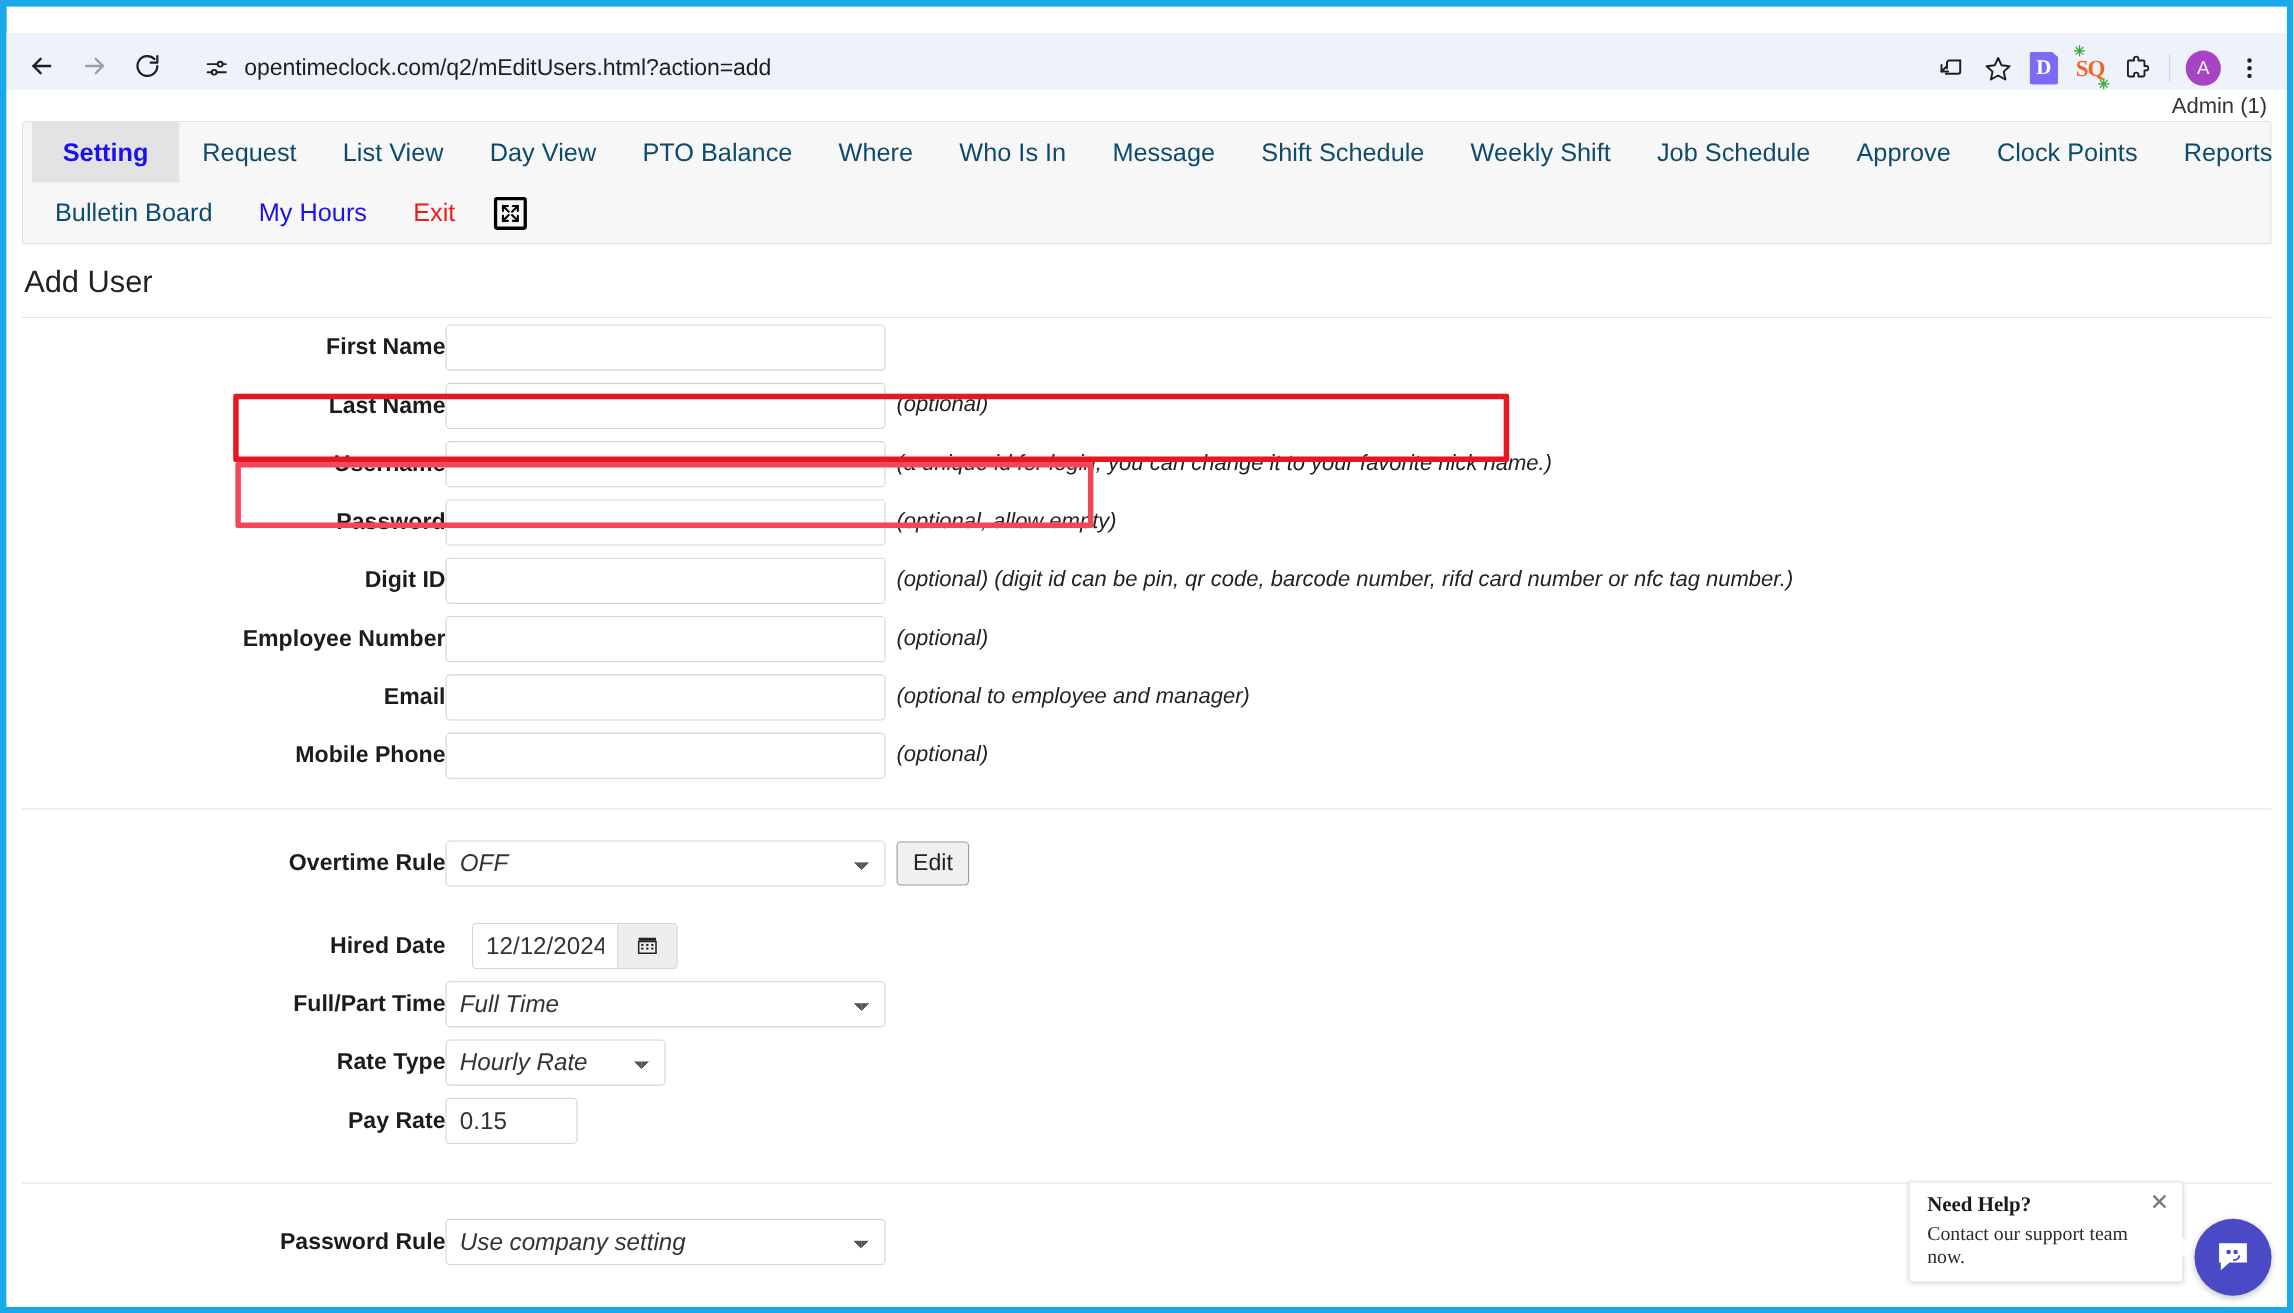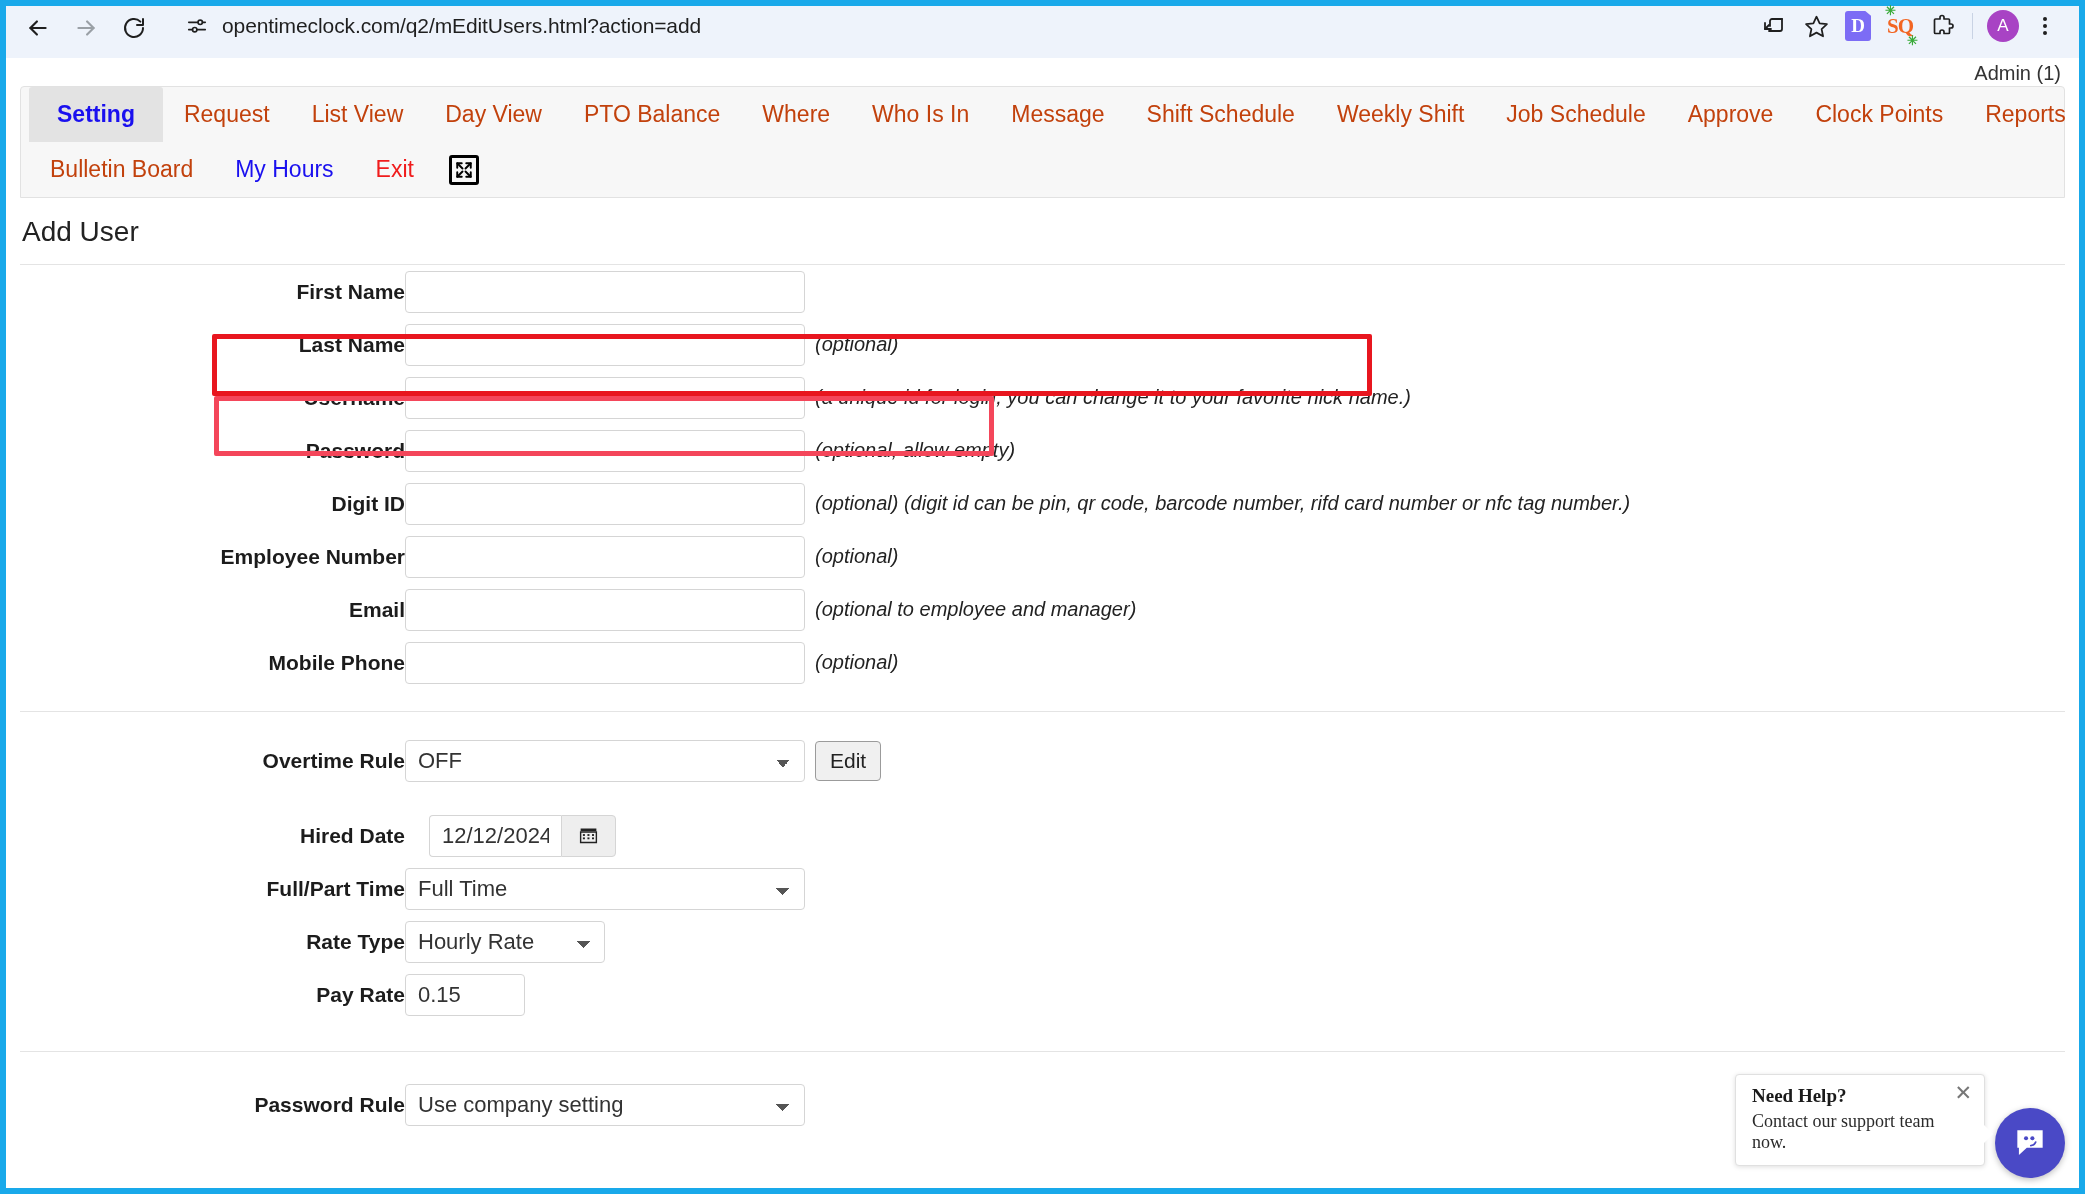--- a/index.html
+++ b/index.html
@@ -15,23 +15,24 @@
     position: absolute; inset: 0;
     border: 6px solid #19a9ea;
     background: #ffffff;
     display: flex; flex-direction: column;
   }
 
   
   .browser-bar {
     height: 52px; flex: 0 0 52px;
     background: #eef3fb;
-    display: flex; align-items: flex-start;
+    display: flex; align-items: flex-end;
     padding: 0 14px 0 10px;
     gap: 4px;
+    margin-top: 24px;
   }
   .nav-btn {
     width: 44px; height: 44px; border-radius: 50%;
     display: flex; align-items: center; justify-content: center;
     color: #1f1f1f; flex: 0 0 auto;
   }
   .nav-btn.disabled { color: #9aa0a6; }
   .nav-btn svg { display: block; }
 
   .omnibox {
@@ -109,21 +110,21 @@
     background: #f7f7f7;
     padding: 0;
     text-align: center;
   }
   .nav-row {
     display: flex; align-items: stretch;
     padding: 0 8px;
   }
   .nav-row.row1 { border-bottom: 0; }
   .nav-item {
-    font-size: 23px; color: #c2410c;
+    font-size: 23px; color: #0c4a6e;
     padding: 14px 21px;
     white-space: nowrap;
     display: flex; align-items: center;
   }
   .nav-item.active {
     background: #e3e3e3;
     color: #1a10ef; font-weight: bold;
     border-radius: 3px 3px 0 0;
     padding-left: 28px; padding-right: 28px;
   }
@@ -176,20 +177,21 @@
     -webkit-appearance: none; appearance: none;
     padding-right: 34px;
     background-image:
       linear-gradient(45deg, transparent 50%, #555 50%),
       linear-gradient(135deg, #555 50%, transparent 50%);
     background-position:
       calc(100% - 21px) 19px,
       calc(100% - 14px) 19px;
     background-size: 7px 7px, 7px 7px;
     background-repeat: no-repeat;
+    font-style: italic;
   }
   select.sel.narrow { width: 200px; }
   input.txt.date { width: 132px; border-radius: 4px 0 0 4px; border-right: 0; margin-left: 24px; }
   input.txt.pay { width: 120px; }
 
   .date-wrap { display: flex; align-items: stretch; }
   .cal-btn {
     width: 55px; height: 42px;
     border: 1px solid #d5d5d5; border-radius: 0 4px 4px 0;
     background: #eeeeee;

